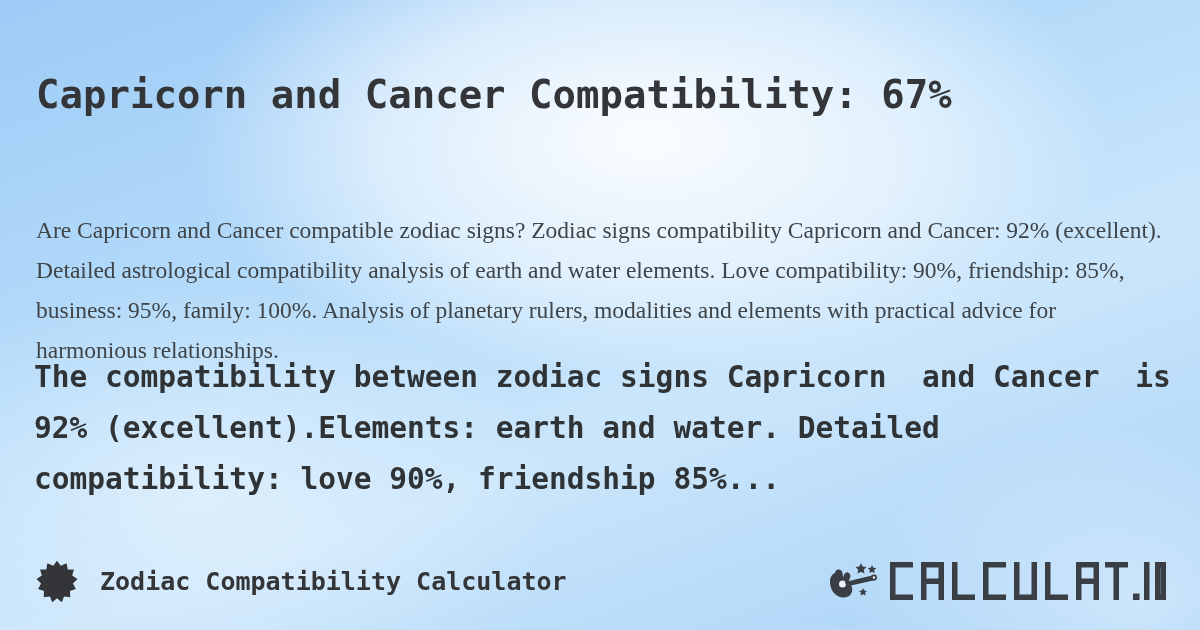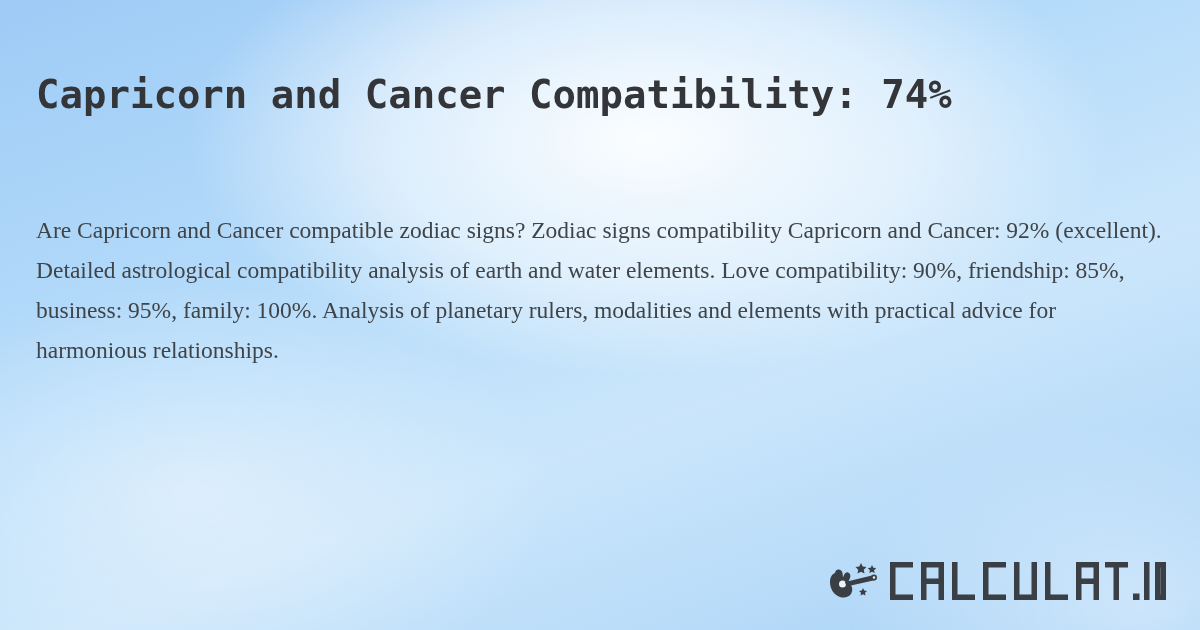--- a/index.html
+++ b/index.html
@@ -327,28 +327,39 @@
         <polygon points="1000,528 1100,528 1050,630" fill="#c4e2fb"></polygon>
         <polygon points="1100,528 1200,528 1150,630" fill="#b2d8f9"></polygon>
         <polygon points="1050,630 1150,630 1100,528" fill="#bcddfa"></polygon>
         <polygon points="1150,630 1200,630 1200,528" fill="#a8d1f7"></polygon>
       </g>
     </svg>
     <div id="bg-wash"></div>
   </div>
 
   <div class="layer">
-    <h1 id="title">Capricorn and Cancer Compatibility: 74%</h1>
+    <h1 id="title">Capricorn and Cancer Compatibility: 67%</h1>
 
     <p id="description">Are Capricorn and Cancer compatible zodiac signs? Zodiac signs compatibility Capricorn and Cancer: 92% (excellent). Detailed astrological compatibility analysis of earth and water elements. Love compatibility: 90%, friendship: 85%, business: 95%, family: 100%. Analysis of planetary rulers, modalities and elements with practical advice for harmonious relationships.</p>
 
+    <div id="overlay-headline">The compatibility between zodiac signs Capricorn  and Cancer  is 92% (excellent).Elements: earth and water. Detailed compatibility: love 90%, friendship 85%...</div>
   </div>
 
   <div id="footer">
 
+    <div id="brand">
+      <svg id="starburst-icon" viewBox="0 0 100 100">
+        <polygon fill="#333538" points="
+          50,2 59.0,13.5 72.9,8.0 75.5,22.7 90.4,22.8 86.1,37.1 98.6,45.2
+          88.0,55.7 95.0,68.9 80.9,73.7 81.6,88.6 66.8,86.8 61.3,100.7
+          50,91.0 38.7,100.7 33.2,86.8 18.4,88.6 19.1,73.7 5.0,68.9
+          12.0,55.7 1.4,45.2 13.9,37.1 9.6,22.8 24.5,22.7 27.1,8.0 41.0,13.5"></polygon>
+      </svg>
+      <span id="brand-label">Zodiac Compatibility Calculator</span>
+    </div>
 
     <div id="logo">
       <svg id="logo-mark" viewBox="0 0 108 92">
         <g fill="#3a3f45">
 
           <path d="M14,30 C8,32 4,39 4,48 C4,62 12,74 24,78 C33,81 42,78 46,72
                    C50,66 49,58 45,52 L41,47 L44,40 C46,35 44,30 40,29
                    C37,28 34,30 32,34 L30,39 L29,30 C28,25 24,22 20,23
                    C16,24 14,27 14,30 Z"></path>
 

